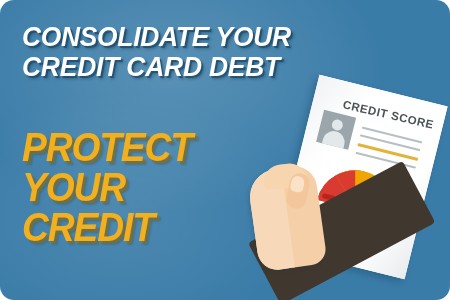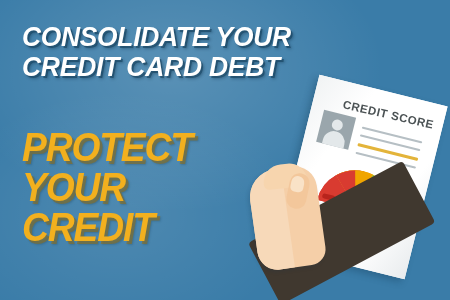--- a/index.html
+++ b/index.html
@@ -3,20 +3,21 @@
 <meta charset="utf-8">
 <style>
   html,body{margin:0;padding:0;}
   body{
     width:450px;height:300px;overflow:hidden;
     font-family:"Liberation Sans","DejaVu Sans",sans-serif;
   }
   #poster{
     position:relative;width:450px;height:300px;overflow:hidden;
     background:#3a7ca8;
+    border-radius:14px;
   }
   
   .glow{
     position:absolute;left:-40px;top:-70px;width:420px;height:280px;
     background:radial-gradient(ellipse at 50% 50%, rgba(255,255,255,.16) 0%, rgba(255,255,255,.07) 42%, rgba(255,255,255,0) 72%);
     pointer-events:none;
   }
   .glow2{
     position:absolute;left:-60px;top:90px;width:360px;height:250px;
     background:radial-gradient(ellipse at 50% 50%, rgba(255,255,255,.10) 0%, rgba(255,255,255,0) 70%);

